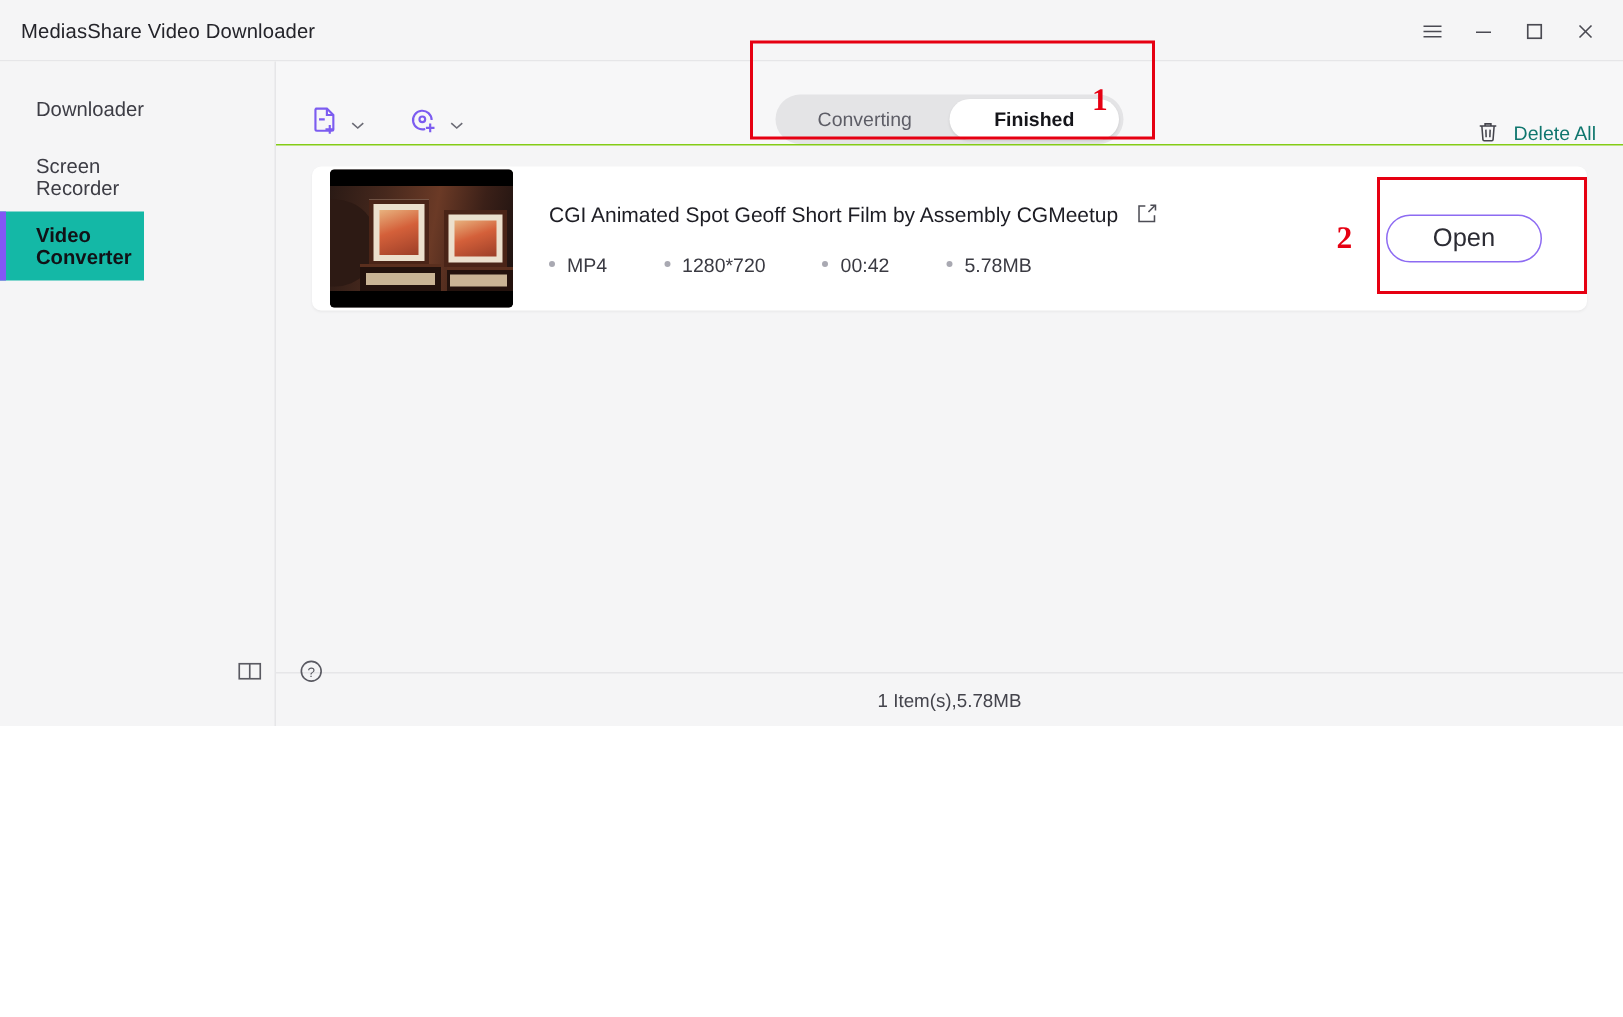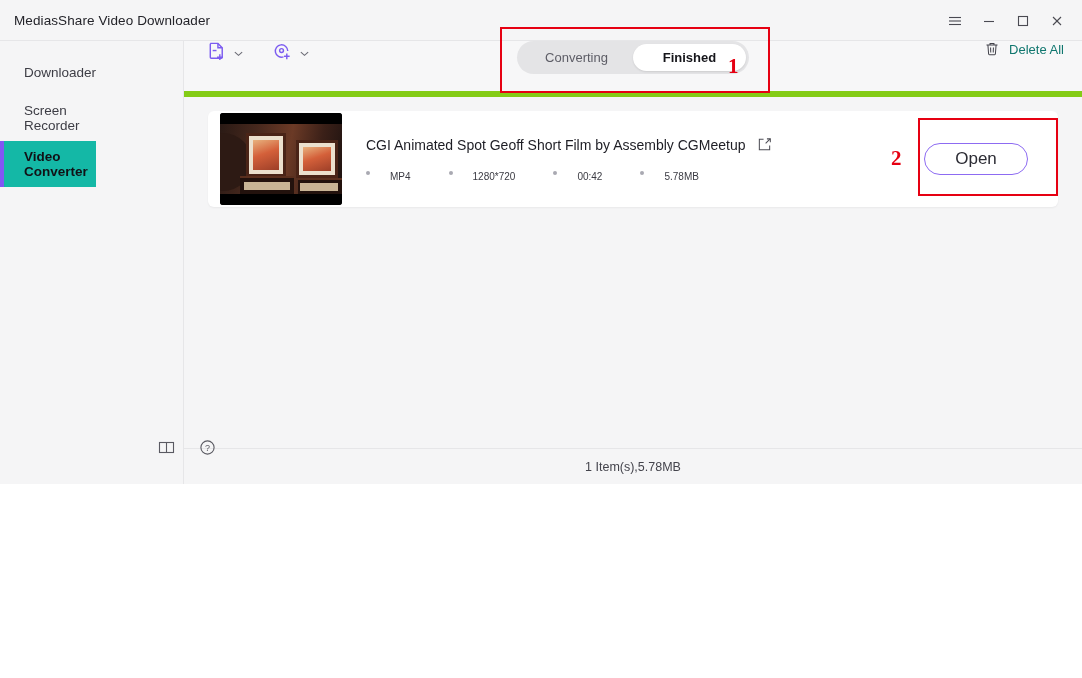--- a/index.html
+++ b/index.html
@@ -83,22 +83,22 @@
 
   
   .main {
     flex: 1; min-width: 0;
     display: flex; flex-direction: column;
     background: #f5f5f6;
   }
   .toolbar {
     height: 56px; flex: 0 0 56px;
     background: #f7f7f8;
-    border-bottom: 6px solid #84cc16;
-    display: flex; align-items: flex-start;
+    border-bottom: 1px solid #84cc16;
+    display: flex; align-items: flex-end;
     padding: 0 18px 0 22px;
     position: relative;
   }
   .tool-group { display: flex; align-items: center; gap: 28px; }
   .tool-btn { display: flex; align-items: center; gap: 6px; color: #7c5cf0; }
   .chev { color: #6b6b75; display: flex; }
 
   .segment-wrap {
     position: absolute;
     left: 0; right: 0;
@@ -185,22 +185,22 @@
   }
   .shelf-lid.l1 { left: 24px; bottom: 15px; width: 46px; }
   .shelf-lid.l2 { left: 80px; bottom: 14px; width: 38px; }
 
   .info { flex: 1; min-width: 0; padding-left: 24px; }
   .info-title-row { display: flex; align-items: center; gap: 12px; }
   .info-title { font-size: 14px; color: #1d1d24; white-space: nowrap; }
   .edit-icon { display: flex; color: #4d4d55; }
   .meta-row { display: flex; align-items: center; margin-top: 18px; }
   .meta {
-    display: flex; gap: 20px;
-    font-size: 10px; color: #3a3a42;
+    display: flex; align-items: center; gap: 8px;
+    font-size: 13px; color: #3a3a42;
   }
   .meta + .meta { margin-left: 38px; }
   .meta .dot {
     width: 4px; height: 4px; border-radius: 50%;
     background: #a9a9b2; flex: 0 0 4px;
   }
   .action { flex: 0 0 auto; display: flex; align-items: center; padding-right: 18px; }
   .open-btn {
     width: 104px; height: 32px;
     border: 1.5px solid #8d6bf2;

